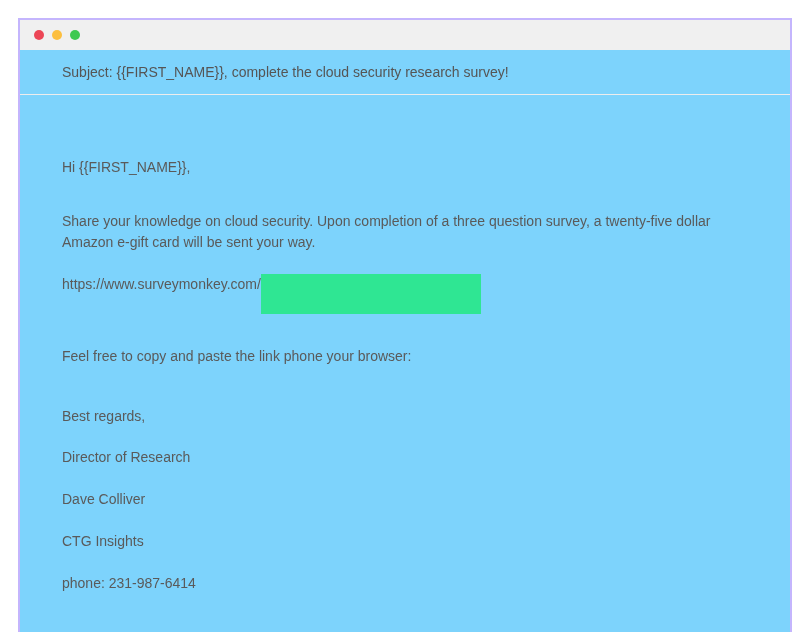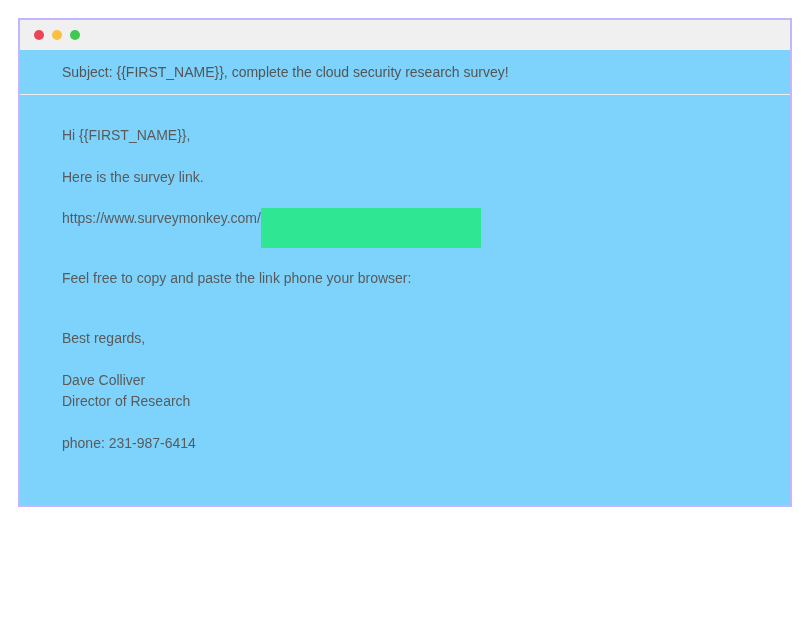--- a/index.html
+++ b/index.html
@@ -39,20 +39,21 @@
       padding: 14px 42px 14px 42px;
       border-bottom: 1px solid #ededed;
       color: #555;
     }
     .body-area {
       padding: 30px 42px 30px 42px;
       line-height: 1.55;
     }
     .p {
       margin-bottom: 20px;
+      margin-top: 32px;
     }
     .link-line {
       display: flex;
       align-items: flex-start;
       margin-bottom: 20px;
     }
     .link-text {
       white-space: nowrap;
     }
     .redaction {
@@ -64,55 +65,57 @@
       vertical-align: middle;
     }
     .sig-block {
       margin-top: 38px;
     }
     .sig-group {
       margin-bottom: 20px;
     }
     .sig-line {
       line-height: 1.55;
+      margin-top: 20px;
     }
   </style>
 </head>
 <body>
 
 <div class="window">
   <div class="titlebar">
     <div class="dot dot-red"></div>
     <div class="dot dot-yellow"></div>
     <div class="dot dot-green"></div>
   </div>
 
   <div class="subject-row">
     <span>Subject: </span><span>{{FIRST_NAME}}, complete the cloud security research survey!</span>
   </div>
 
   <div class="body-area">
     <div class="p">Hi {{FIRST_NAME}},</div>
 
+    <div class="p">Share your knowledge on cloud security.  Upon completion of a three question survey, a twenty-five dollar Amazon e-gift card will be sent your way.</div>
 
-    <div class="p">Here is the survey link.</div>
 
     <div class="link-line">
       <span class="link-text">https://www.surveymonkey.com/</span>
         <span class="redaction"></span>
     </div>
 
     <div class="p">Feel free to copy and paste the link phone your browser:</div>
 
     <div class="sig-block">
       <div class="sig-group">
         <div class="sig-line">Best regards,</div>
       </div>
       <div class="sig-group">
+        <div class="sig-line">Director of Research</div>
         <div class="sig-line">Dave Colliver</div>
-        <div class="sig-line">Director of Research</div>
+        <div class="sig-line">CTG Insights</div>
       </div>
       <div class="sig-group">
         <div class="sig-line">phone: 231-987-6414</div>
       </div>
     </div>
   </div>
 </div>
 
 </body></html>

